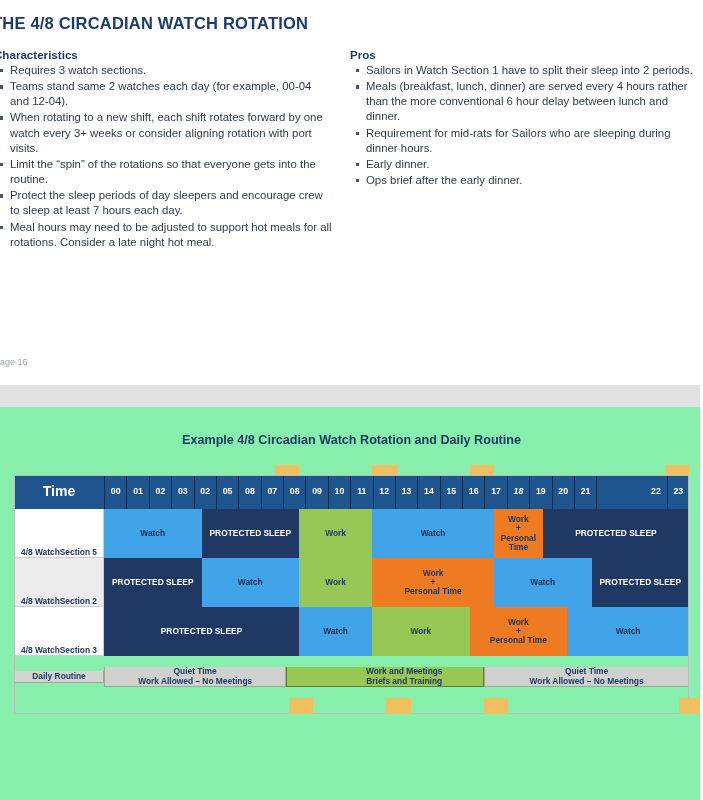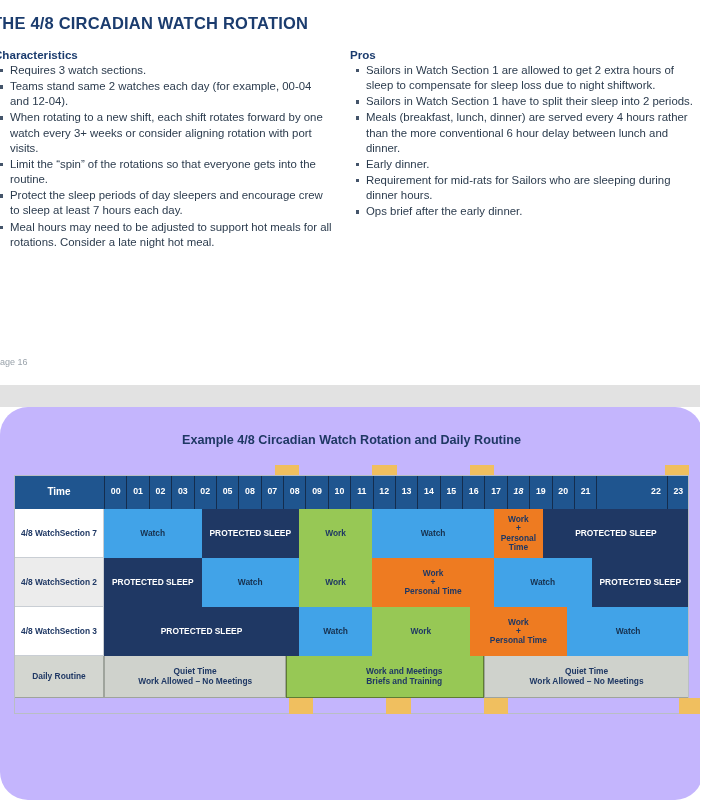--- a/index.html
+++ b/index.html
@@ -42,21 +42,21 @@
   }
   .page-num{
     position:absolute;left:-6px;top:357px;
     font-size:9px;color:#9aa3ab;
   }
 
   
   .page-gap{height:22px;background:#e2e2e2;}
 
   
-  #page-17{position:relative;height:393px;background:#c4b5fd;overflow:hidden;border-radius:28px;}
+  #page-17{position:relative;height:393px;background:#86efac;overflow:hidden;}
   .chart-title{
     text-align:center;font-size:12.6px;font-weight:bold;color:#1f3864;
     padding-top:26px;
   }
 
   
   .tbl-wrap{position:absolute;left:14px;top:68px;width:675px;}
   .grid{position:relative;}
   .row{display:flex;width:100%;}
   .lbl{
@@ -69,30 +69,30 @@
   .cell{
     box-sizing:border-box;
     display:flex;flex-direction:column;align-items:center;justify-content:center;
     text-align:center;line-height:1.1;
     font-size:8.4px;font-weight:bold;
     overflow:hidden;
   }
 
   
   .row.head{height:34px;}
-  .row.head .lbl{background:#1f558f;color:#fff;font-size:10px;}
+  .row.head .lbl{background:#1f558f;color:#fff;font-size:14px;}
   .row.head .cell{
     background:#1f558f;color:#fff;font-size:8.8px;font-weight:bold;
     border-left:1px solid #142d4e;
   }
   
   .row.body{height:49px;}
-  .row.body .lbl{background:#fff;color:#1f3864;border:1px solid #c9ced4;border-top:none;}
+  .row.body .lbl{background:#fff;color:#1f3864;border:1px solid #c9ced4;border-top:none;align-items:flex-end;}
   .row.body.alt .lbl{background:#ececec;}
-  .row.routine{height:42px;}
+  .row.routine{height:42px;align-items:center;}
   .row.routine .lbl{background:#d3d6d0;color:#1f3864;border:1px solid #9fa49c;border-top:none;}
   .row.routine .cell{font-weight:bold;font-size:8.4px;}
 
   
   .c-watch{background:#41a3e8;color:#17304d;}
   .c-sleep{background:#1f3864;color:#ffffff;}
   .c-work{background:#97c855;color:#1f3864;}
   .c-wpt{background:#ee7b21;color:#1f3864;}
   .c-quiet{background:#cfd2cc;color:#1f3864;border:1px solid #9fa49c;border-top:none;}
   .c-meet{background:#97c855;color:#1f3864;border:1px solid #5f7c33;border-top:none;padding-left:38px;}
@@ -128,28 +128,25 @@
           <li>Requires 3 watch sections.</li>
           <li>Teams stand same 2 watches each day (for example, 00-04 and 12-04).</li>
           <li>When rotating to a new shift, each shift rotates forward by one watch every 3+ weeks or consider aligning rotation with port visits.</li>
           <li>Limit the “spin” of the rotations so that everyone gets into the routine.</li>
           <li>Protect the sleep periods of day sleepers and encourage crew to sleep at least 7 hours each day.</li>
           <li>Meal hours may need to be adjusted to support hot meals for all rotations. Consider a late night hot meal.</li>
         </ul>
     </div>
     <div class="col right">
       <div class="sec-head">Pros</div>
-      <ul class="blist" id="pros-list">
-          <li>Sailors in Watch Section 1 are allowed to get 2 extra hours of sleep to compensate for sleep loss due to night shiftwork.</li>
-        </ul>
       <ul class="blist" id="cons-list">
           <li>Sailors in Watch Section 1 have to split their sleep into 2 periods.</li>
           <li>Meals (breakfast, lunch, dinner) are served every 4 hours rather than the more conventional 6 hour delay between lunch and dinner.</li>
+          <li>Requirement for mid-rats for Sailors who are sleeping during dinner hours.</li>
           <li>Early dinner.</li>
-          <li>Requirement for mid-rats for Sailors who are sleeping during dinner hours.</li>
           <li>Ops brief after the early dinner.</li>
         </ul>
     </div>
   </div>
 
   <div class="page-num">Page 16</div>
 </div>
 
 <div class="page-gap"></div>
 
@@ -190,21 +187,21 @@
             <div class="cell" style="flex: 1 1 0px;">19</div>
             <div class="cell" style="flex: 1 1 0px;">20</div>
             <div class="cell" style="flex: 1 1 0px;">21</div>
             <div class="cell" style="flex: 1 1 0px; padding-left: 48px;">22</div>
             <div class="cell" style="flex: 1 1 0px;">23</div>
           </div>
         </div>
         <div class="row body">
           <div class="lbl">
             <div>4/8 Watch</div>
-            <div>Section 7</div>
+            <div>Section 5</div>
           </div>
           <div class="cells">
             <div class="cell c-watch" style="flex: 4 1 0px;">Watch</div>
             <div class="cell c-sleep" style="flex: 4 1 0px;">PROTECTED SLEEP</div>
             <div class="cell c-work" style="flex: 3 1 0px;">Work</div>
             <div class="cell c-watch" style="flex: 5 1 0px;">Watch</div>
             <div class="cell c-wpt" style="flex: 2 1 0px;">
               <div>Work</div>
               <div>+</div>
               <div>Personal Time</div>

